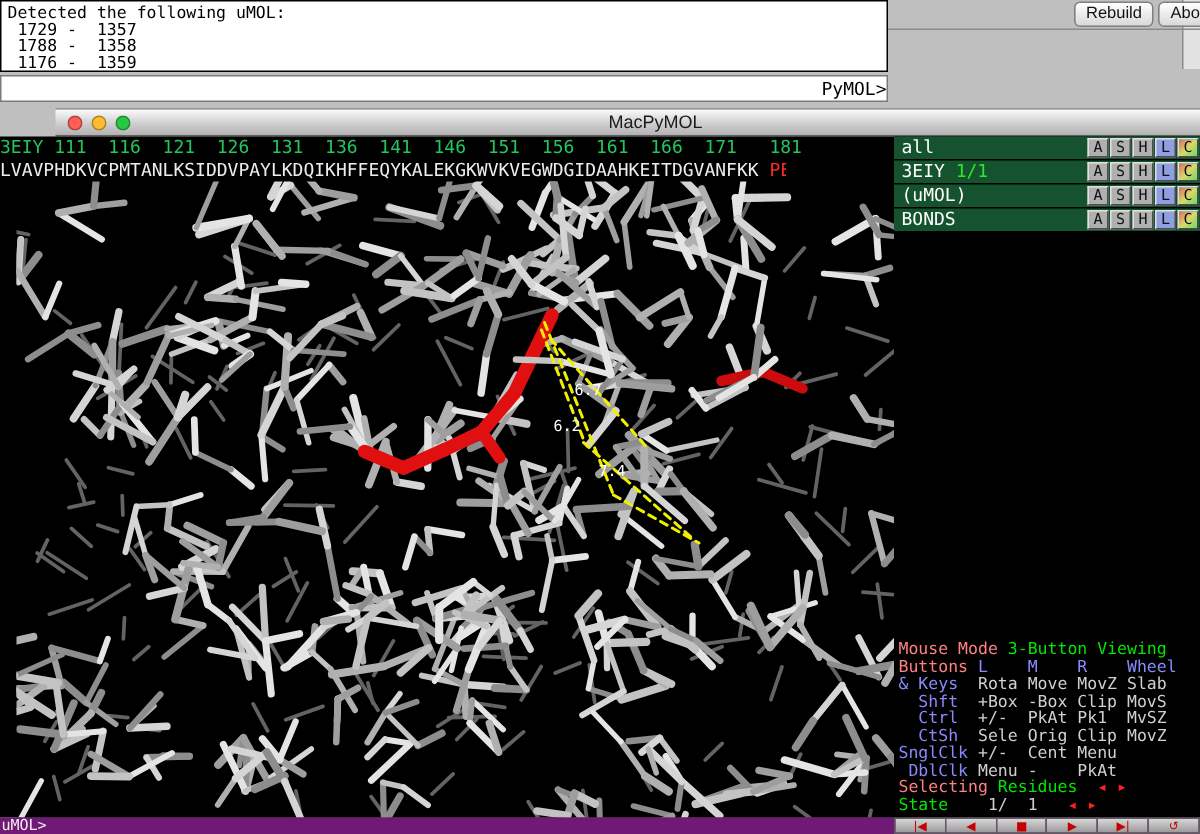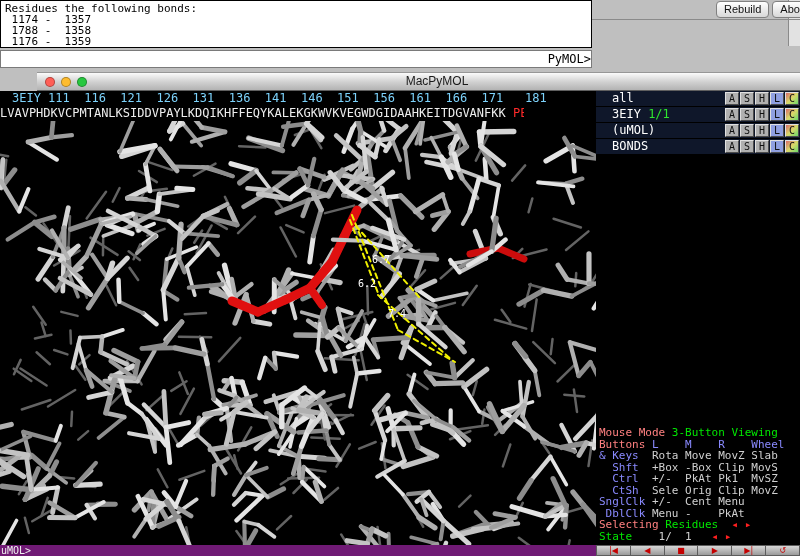--- a/index.html
+++ b/index.html
@@ -43,36 +43,36 @@
   }
   .traffic{position:absolute;top:4px;width:10px;height:10px;border-radius:50%;border:1px solid rgba(0,0,0,.3);box-sizing:border-box;}
   .t-close{left:8px;background:#ff5f57;}
   .t-min{left:24px;background:#febc2e;}
   .t-zoom{left:40px;background:#28c840;}
   .title{text-align:center;font:12px "Liberation Sans",sans-serif;color:#1a1a1a;line-height:17px;}
 
   
   .main{position:absolute;left:0;top:91px;width:800px;height:454px;background:#000;}
   .seq-num{
-    position:absolute;left:12px;top:0;width:624px;height:15px;overflow:hidden;
-    font:12px "DejaVu Sans Mono",monospace;color:#7dd3fc;line-height:15px;white-space:pre;
+    position:absolute;left:0;top:0;width:624px;height:15px;overflow:hidden;
+    font:12px "DejaVu Sans Mono",monospace;color:#22c55e;line-height:15px;white-space:pre;
   }
   .seq-res{
     position:absolute;left:0;top:15px;width:524px;height:15px;overflow:hidden;
     font:12px "DejaVu Sans Mono",monospace;color:#ededed;line-height:15px;white-space:pre;
   }
   .seq-het{color:#ff2a2a;}
-  .viewport{position:absolute;left:0;top:30px;width:596px;height:424px;background:#000;}
+  .viewport{position:absolute;left:11px;top:30px;width:596px;height:424px;background:#000;}
   .viewport svg{display:block;}
 
   
   .right-panel{position:absolute;left:596px;top:0;width:204px;height:454px;background:#000;}
   .obj-row{
-    position:relative;height:15px;margin-bottom:1px;background:#0f172a;
-    font:12px "DejaVu Sans Mono",monospace;color:#fff;line-height:15px;padding-left:16px;box-sizing:border-box;
+    position:relative;height:15px;margin-bottom:1px;background:#14532d;
+    font:12px "DejaVu Sans Mono",monospace;color:#fff;line-height:15px;padding-left:5px;box-sizing:border-box;
   }
   .obj-suffix{color:#2ee62e;}
   .row-buttons{position:absolute;right:1px;top:1px;display:flex;gap:1px;}
   .pbtn{
     width:14px;height:13px;background:#b0b0b0;
     border:1px solid;border-color:#e0e0e0 #4c4c4c #4c4c4c #e0e0e0;box-sizing:border-box;
     font:10px "DejaVu Sans Mono",monospace;color:#101010;text-align:center;line-height:11px;
   }
   .pbtn-L{background:#8f9fe0;}
   .pbtn-C{background:linear-gradient(135deg,#d96a6a 0%,#d9d96a 50%,#6ad96a 100%);}
@@ -99,22 +99,22 @@
     color:#c40000;font:8px "DejaVu Sans",sans-serif;line-height:9px;text-align:center;overflow:hidden;
   }
   .vcr-btn:first-child{border-left-width:1px;}
 </style>
 </head>
 <body>
 
 <div class="screen">
 
   <div class="console" id="console">
-      <div class="console-line">Residues the following bonds:</div>
-      <div class="console-line"> 1174 -  1357</div>
+      <div class="console-line">Detected the following uMOL:</div>
+      <div class="console-line"> 1729 -  1357</div>
       <div class="console-line"> 1788 -  1358</div>
       <div class="console-line"> 1176 -  1359</div>
     </div>
   <div class="console-scroll"></div>
   <div class="top-buttons">
     <button class="aqua-btn">Rebuild</button>
     <button class="aqua-btn">Abort</button>
   </div>
   <div class="toolbar-line"></div>
   <div class="prompt-row">

